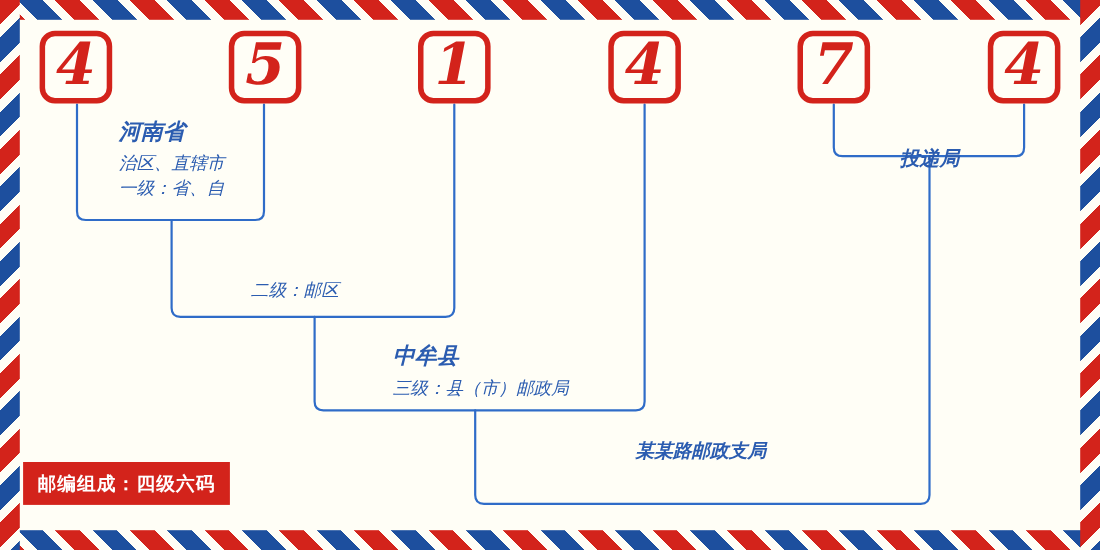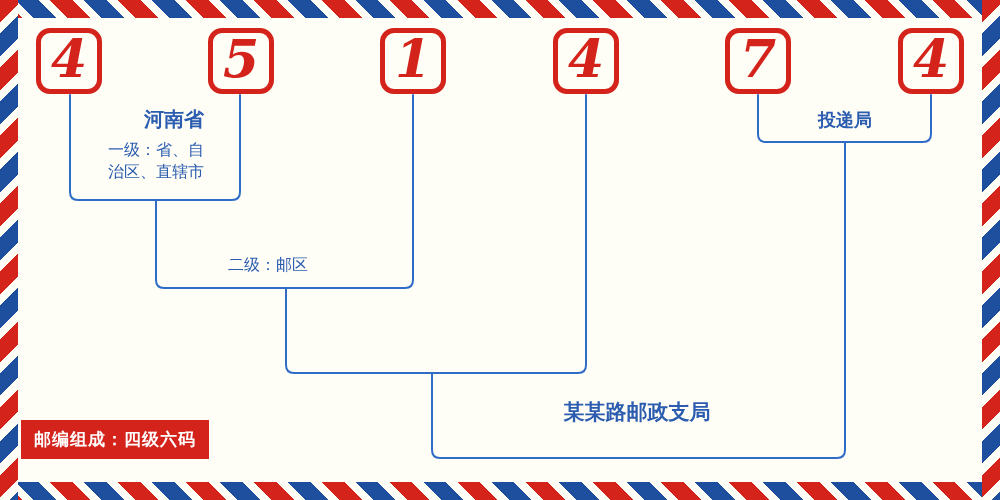--- a/index.html
+++ b/index.html
@@ -62,27 +62,28 @@
     font-style:italic; font-weight:bold;
     font-size:52px; line-height:1;
     color:var(--digit-red,#d3231b);
     transform:translateY(-2px);
   }
 
   
   .label-block {
     position:absolute;
     transform:translateX(-50%);
-    text-align:right;
+    text-align:left;
     white-space:nowrap;
     color:var(--text-blue,#2b5cb0);
+    font-style:italic;
   }
   .label-title { font-weight:bold; font-size:20px; margin-bottom:6px; }
-  .label-title.sm { font-size:21px; margin-bottom:11px; }
-  .label-title.solo { margin-bottom:0; font-size:18px; }
+  .label-title.sm { font-size:17px; margin-bottom:11px; }
+  .label-title.solo { margin-bottom:0; font-size:18px;margin-top:24px; }
   .label-desc { font-size:16px; line-height:1.4; }
 
   
   .badge {
     position:absolute; left:21px; top:420px;
     background:var(--badge-red,#d3231b);
     color:var(--badge-text,#ffffff);
     font-size:17px; font-weight:bold;
     padding:8px 13px;
     letter-spacing:1px;
@@ -121,28 +122,32 @@
   </div>
   <div class="digit-box" style="left:725px">
     <span class="digit">7</span>
   </div>
   <div class="digit-box" style="left:898px">
     <span class="digit">4</span>
   </div>
 
   <div class="label-block" style="left:156px; top:106px">
     <div class="label-title">河南省</div>
+    <div class="label-desc">治区、直辖市</div>
     <div class="label-desc">一级：省、自</div>
-    <div class="label-desc">治区、直辖市</div>
   </div>
 
   <div class="label-block" style="left:268px; top:254px">
     <div class="label-desc">二级：邮区</div>
   </div>
 
+  <div class="label-block" style="left:437px; top:310px">
+    <div class="label-title">中牟县</div>
+    <div class="label-desc">三级：县（市）邮政局</div>
+  </div>
 
   <div class="label-block" style="left:637px; top:398px">
     <div class="label-title sm">某某路邮政支局</div>
   </div>
 
   <div class="label-block" style="left:845px; top:108px">
     <div class="label-title solo">投递局</div>
   </div>
 
   <div class="badge">

